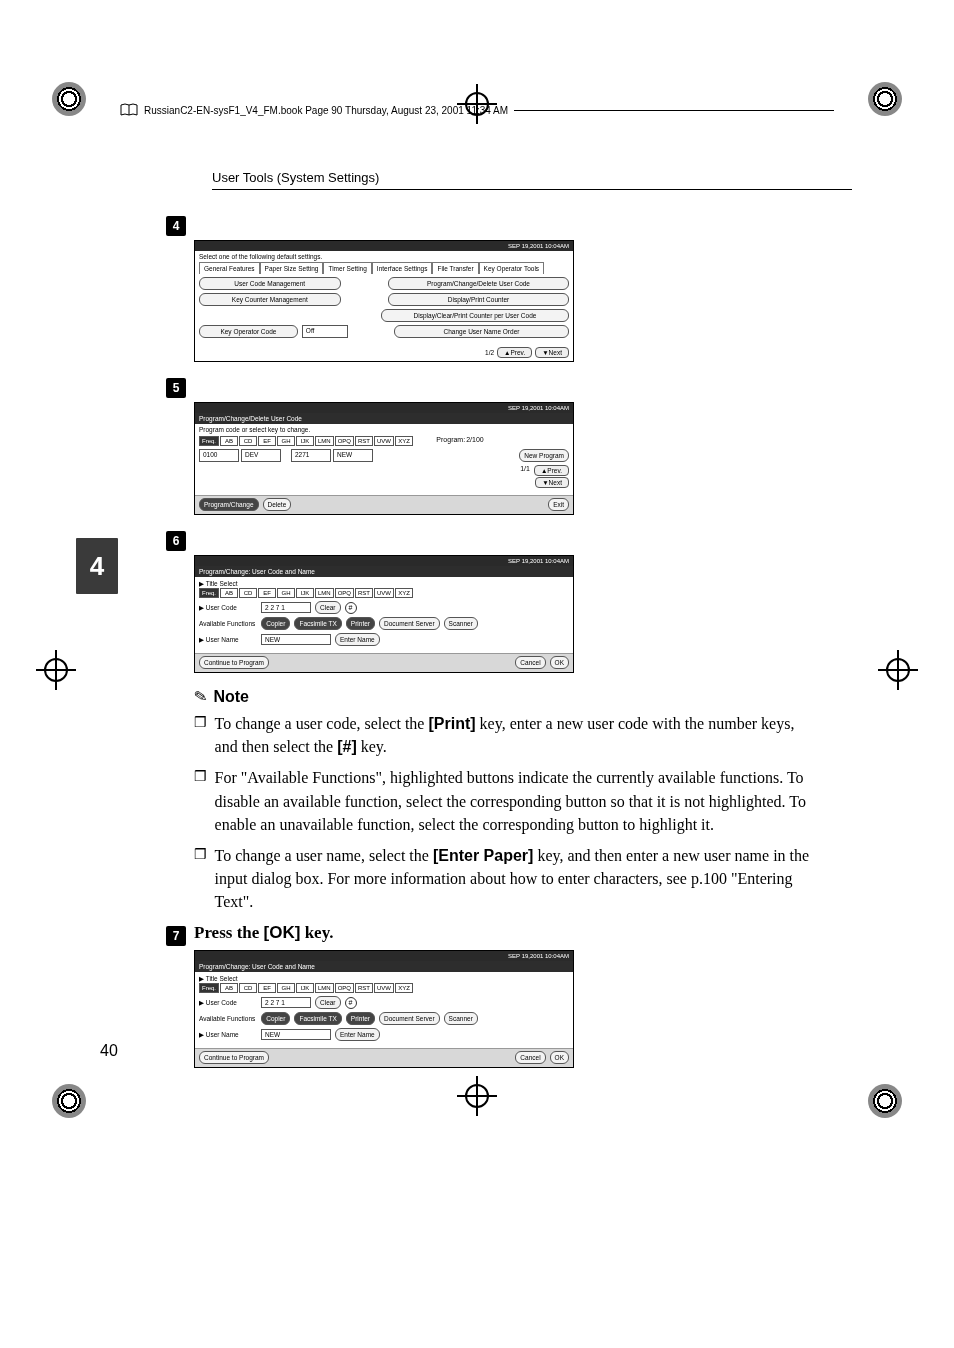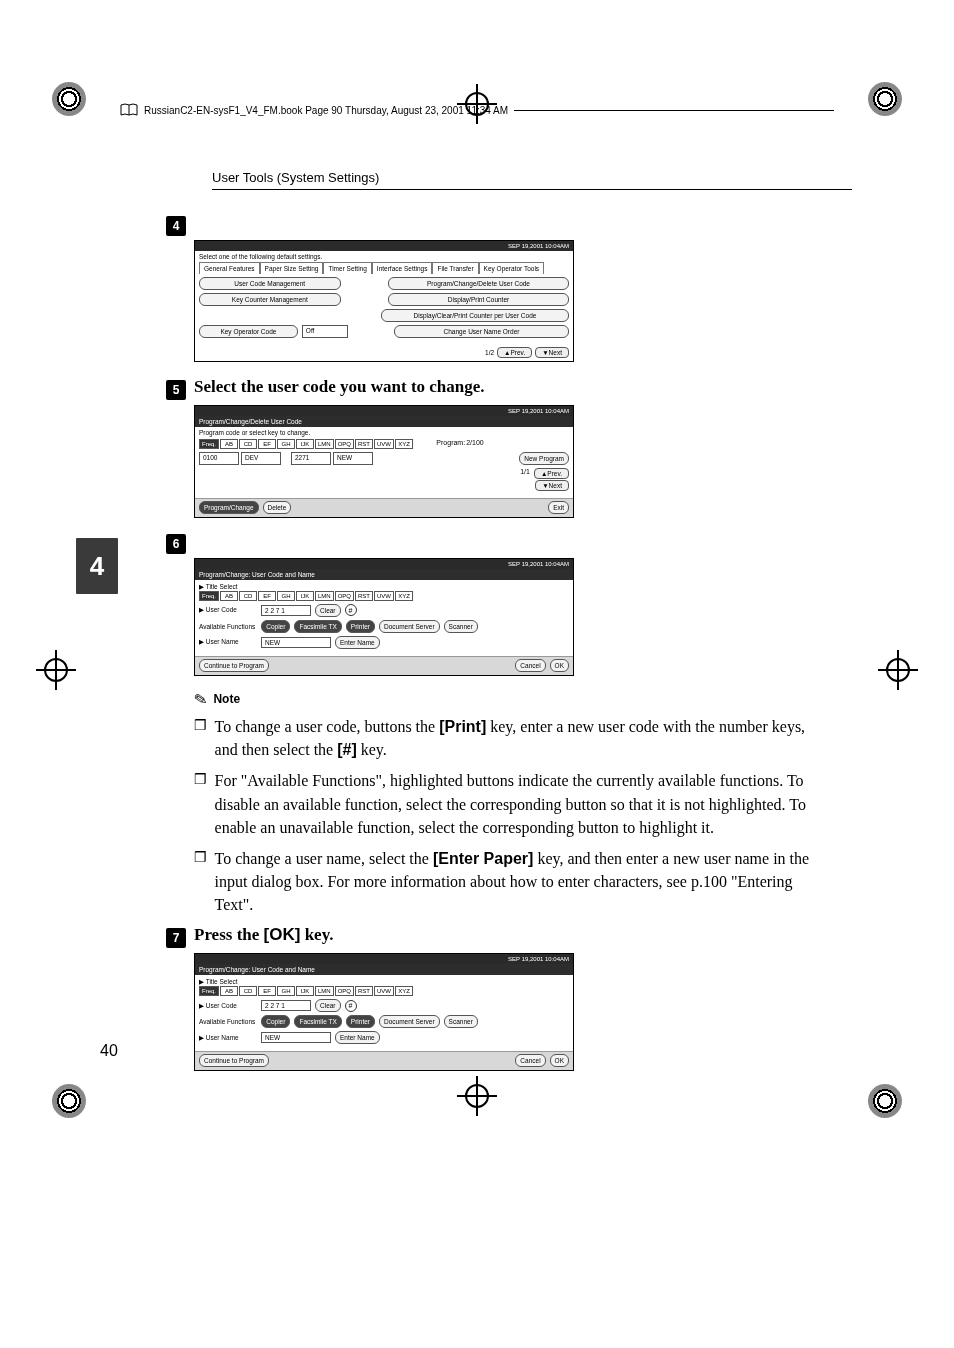--- a/index.html
+++ b/index.html
@@ -75,21 +75,21 @@
   .fake-scr .cell.sel { background: #333; color: #fff; }
   .fake-scr .field { border: 1px solid #555; padding: 1px 3px; font-size: 6.5px; min-width: 40px; background:#fff; display:inline-block; }
   .fake-scr .lbl { font-size: 6.5px; padding-right: 2px; min-width: 58px; }
   .fake-scr .headerstrip { display:flex; justify-content:flex-end; padding: 1px 4px; font-size:6px; color:#fff; background:#2a2a2a; height:10px; align-items:center; gap:6px;}
   .fake-scr .hash { width:12px; height:12px; border:1px solid #333; border-radius:50%; display:inline-flex; align-items:center; justify-content:center; font-size:7px; }
 
   
   .note-block { margin-top: 6px; }
   .note-head { display: flex; align-items: center; gap: 6px; margin-left: 28px; margin-bottom: 6px; }
   .note-head .pencil { font-size: 16px; transform: rotate(-10deg); }
-  .note-head .note-word { font-family: Arial, sans-serif; font-weight: bold; font-size: 12px; }
+  .note-head .note-word { font-family: Arial, sans-serif; font-weight: bold; font-size: 16px; }
   .note-item { display: flex; gap: 8px; margin: 0 0 8px 28px; font-size: 16px; line-height: 1.45; }
   .note-item .bullet { font-size: 14px; line-height: 1.6; }
   .note-item .txt { flex: 1; }
   .note-item .txt .key { font-family: Arial, sans-serif; font-weight: bold; }
 
   
   .pagenum { position: absolute; left: 100px; bottom: 140px; font-family: Arial, sans-serif; font-size: 16px; }
 
 </style>
 </head>
@@ -192,21 +192,20 @@
             <span class="pagerbtn">▲Prev.</span>
             <span class="pagerbtn">▼Next</span>
           </div>
         </div>
       </div>
     </div>
 
     <div class="step">
       <div class="step-head">
         <span class="step-num">5</span>
-        <span class="step-text">Select the user code you want to change.</span>
       </div>
 
       <div class="scr scr-b">
         <div class="fake-scr">
           <div class="headerstrip">
               <span>SEP   19,2001  10:04AM</span>
             </div>
           <div class="subline" style="background:#2d2d2d;color:#fff;padding:2px 4px;">Program/Change/Delete User Code</div>
           <div class="subline">Program code or select key to change.</div>
           <div class="body">
@@ -315,21 +314,21 @@
     </div>
 
     <div class="note-block">
       <div class="note-head">
         <span class="pencil">✎</span>
         <span class="note-word">Note</span>
       </div>
       <div class="note-item">
         <span class="bullet">❒</span>
         <span class="txt">
-          <span>To change a user code, buttons the </span><span class="key">[Print]</span><span> key, enter a new user code with the number keys, and then select the </span><span class="key">[#]</span><span> key.</span>
+          <span>To change a user code, select the </span><span class="key">[Print]</span><span> key, enter a new user code with the number keys, and then select the </span><span class="key">[#]</span><span> key.</span>
         </span>
       </div>
       <div class="note-item">
         <span class="bullet">❒</span>
         <span class="txt">For "Available Functions", highlighted buttons indicate the currently available functions.  To disable an available function, select the corresponding button so that it is not highlighted.  To enable an unavailable function, select the corresponding button to highlight it.</span>
       </div>
       <div class="note-item">
         <span class="bullet">❒</span>
         <span class="txt">
           <span>To change a user name, select the </span><span class="key">[Enter Paper]</span><span> key, and then enter a new user name in the input dialog box.  For more information about how to enter characters, see p.100 "Entering Text".</span>

